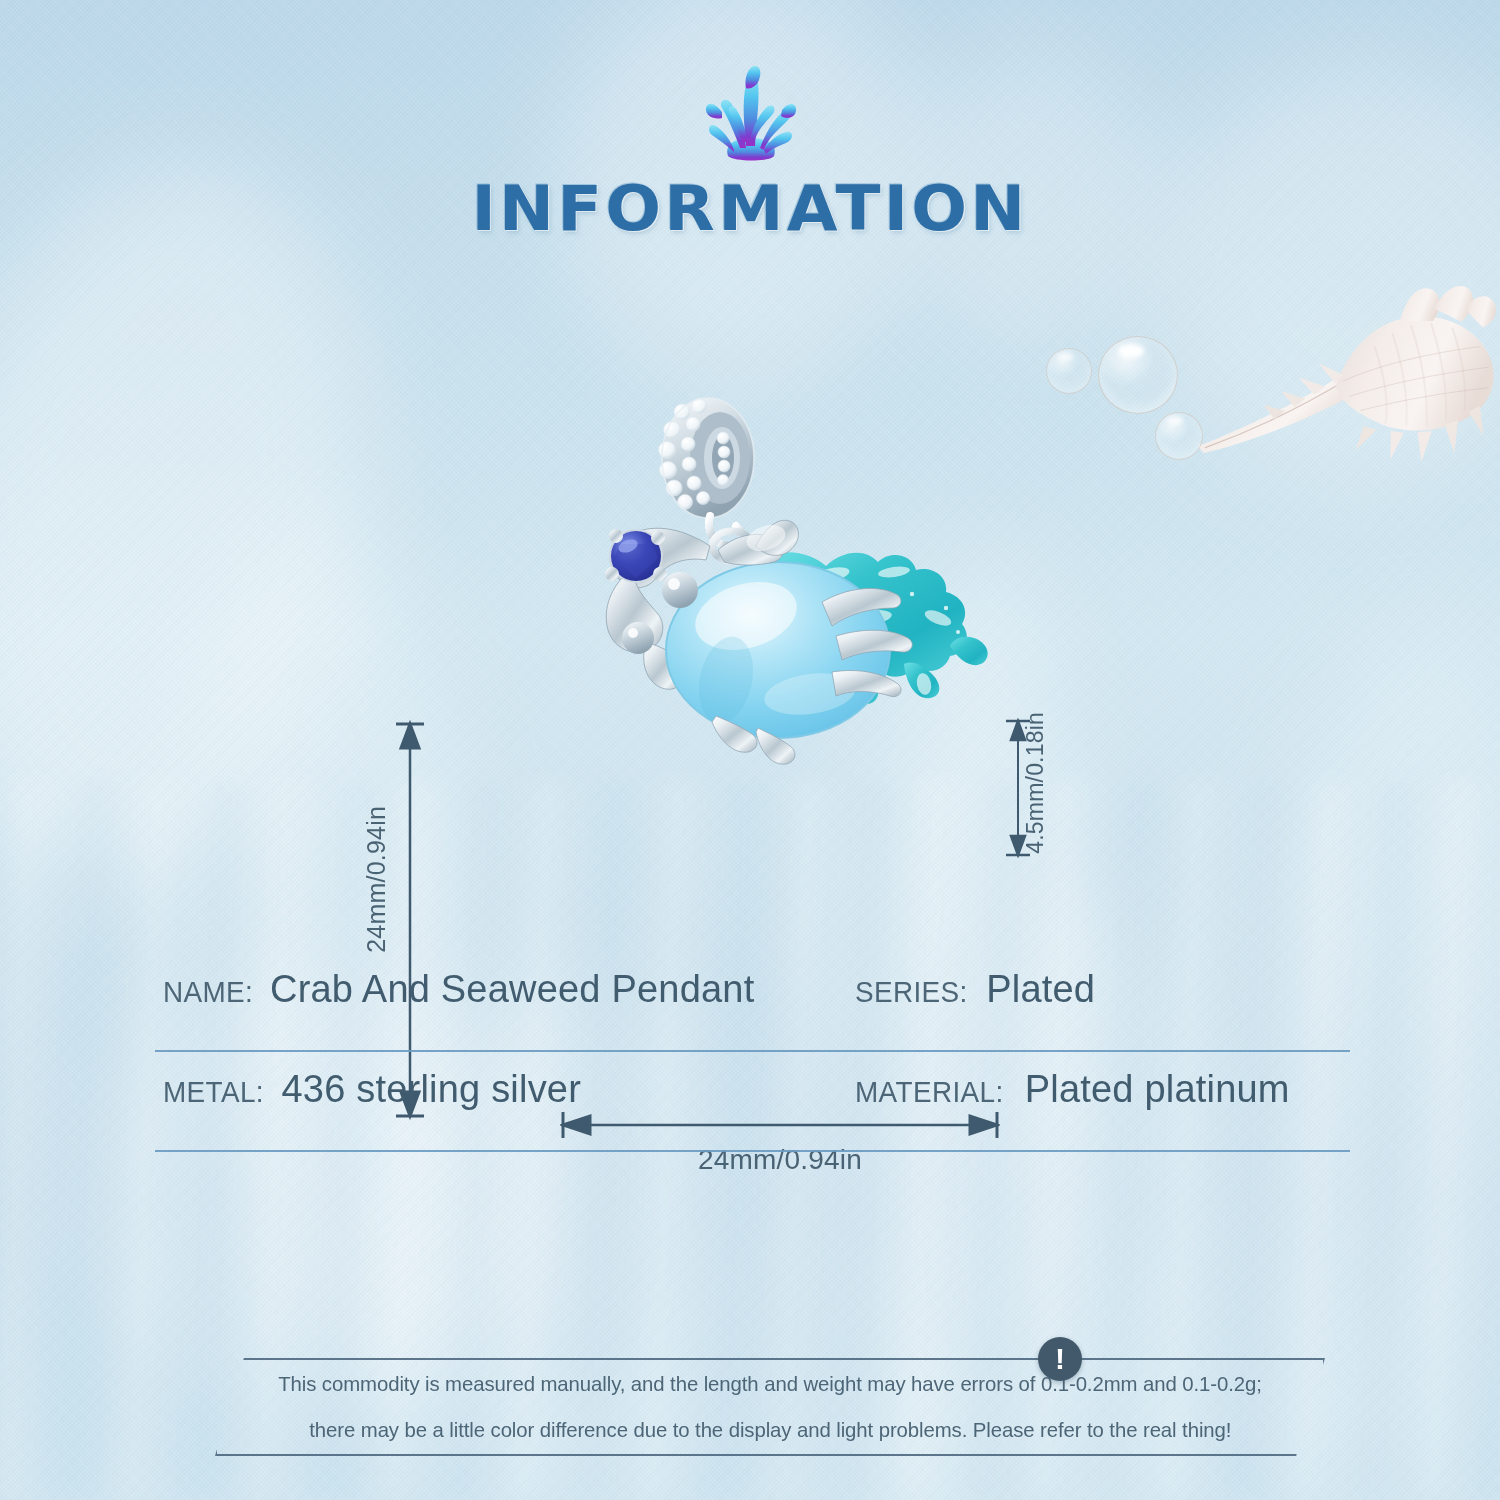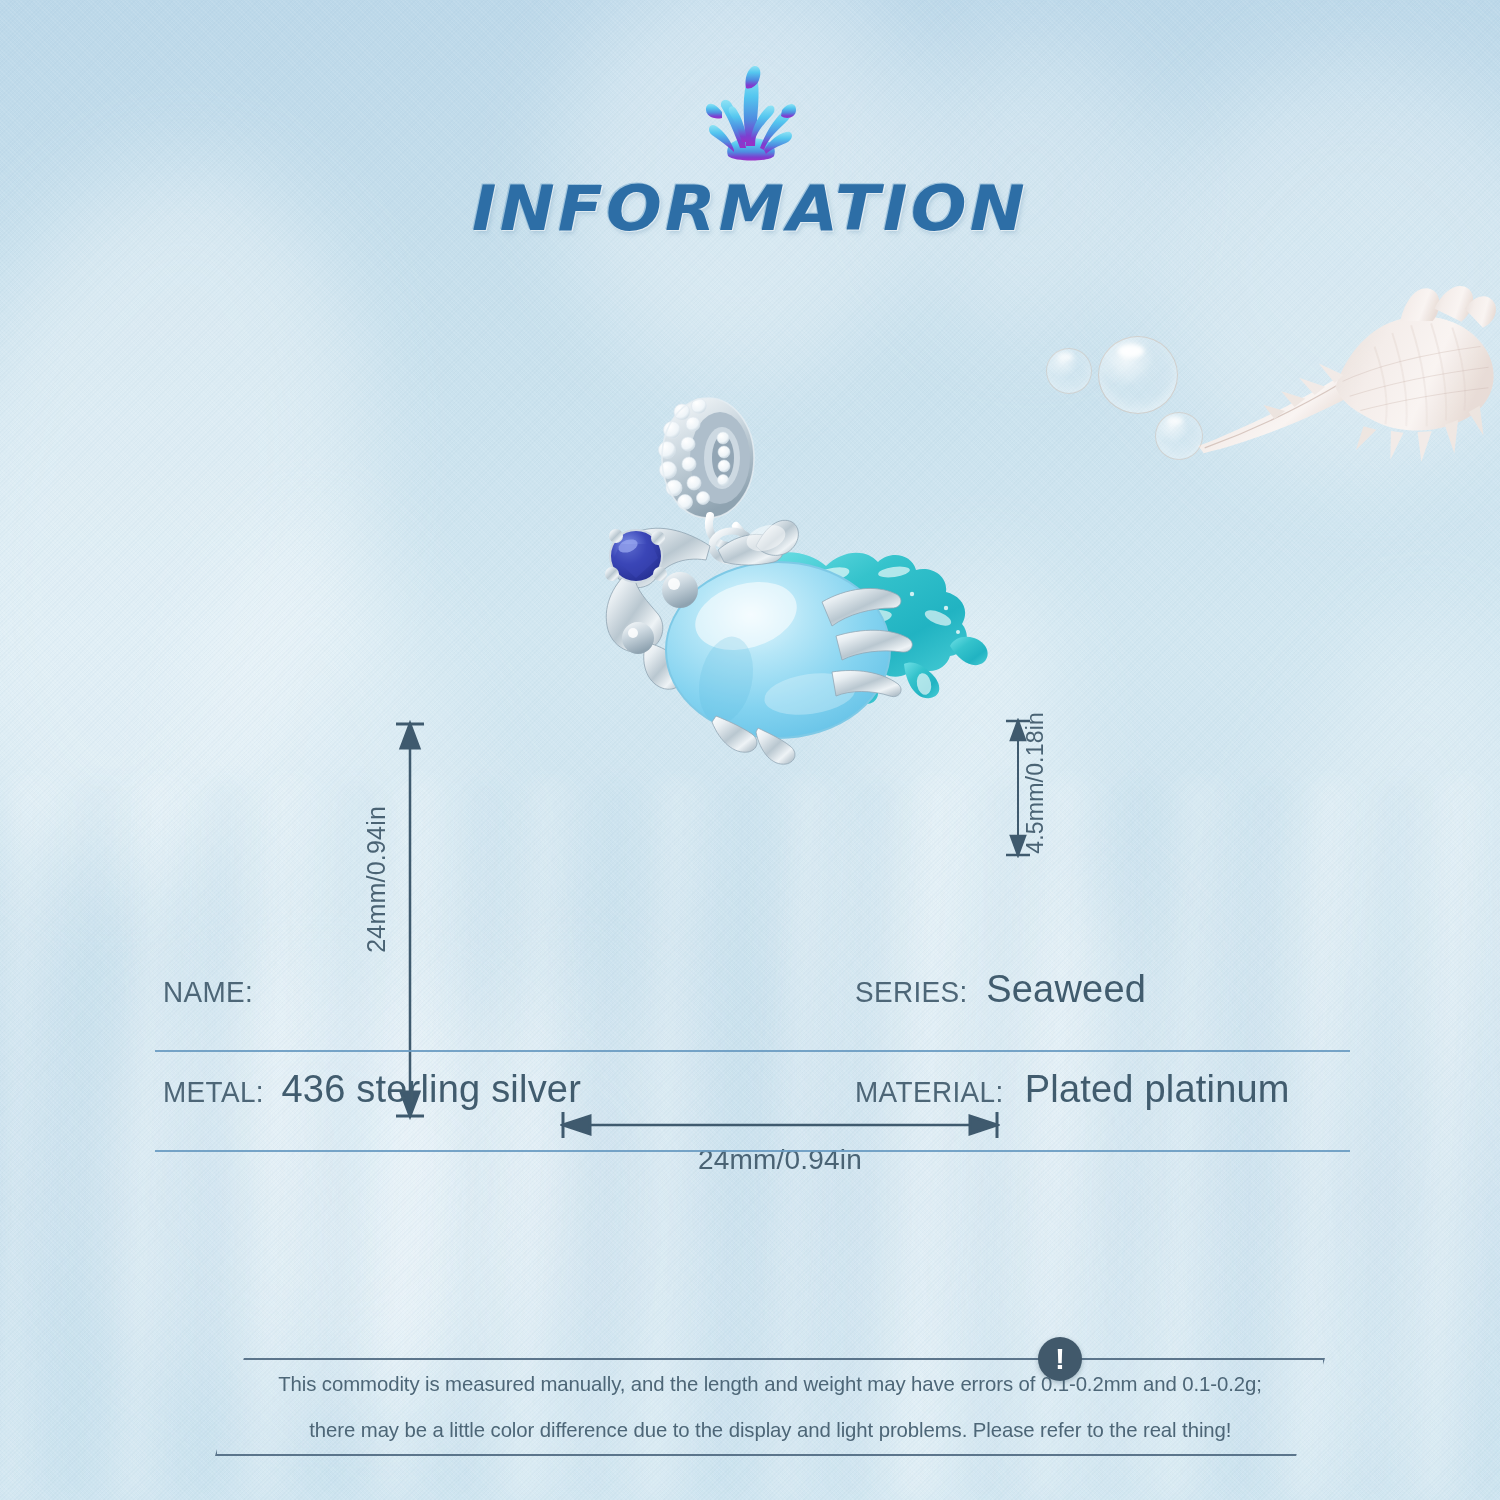--- a/index.html
+++ b/index.html
@@ -100,21 +100,20 @@
   }
   .b1 { left: 1098px; top: 336px; width: 80px; height: 78px; }
   .b2 { left: 1046px; top: 348px; width: 46px; height: 46px; opacity:.85; }
   .b3 { left: 1155px; top: 412px; width: 48px; height: 48px; opacity:.9; }
 
   
   .header {
     position: absolute;
     left: 0; right: 0; top: 58px;
     text-align: center;
-    font-style: italic;
   }
   .coral-icon { display: block; margin: 0 auto; }
 
   .title {
     margin-top: 6px;
     font-family: "DejaVu Sans", sans-serif;
     font-size: 62px;
     font-weight: 700;
     letter-spacing: 3px;
     color: #2d6ea6;
@@ -597,24 +596,25 @@
     <div class="dim-label-h">24mm/0.94in</div>
   </div>
 </div>
 
 <div class="specs">
 
   <div class="spec-row">
     <div class="spec-cells">
       <div class="cell cell-left">
         <span class="spec-label">NAME:</span>
+        <span class="spec-value">Crab And Seaweed Pendant</span>
       </div>
       <div class="cell cell-right">
         <span class="spec-label">SERIES:</span>
-        <span class="spec-value">Seaweed</span>
+        <span class="spec-value">Plated</span>
       </div>
     </div>
     <div class="divider"></div>
   </div>
 
   <div class="spec-row">
     <div class="spec-cells">
       <div class="cell cell-left">
         <span class="spec-label">METAL:</span>
         <span class="spec-value">436 sterling silver</span>

